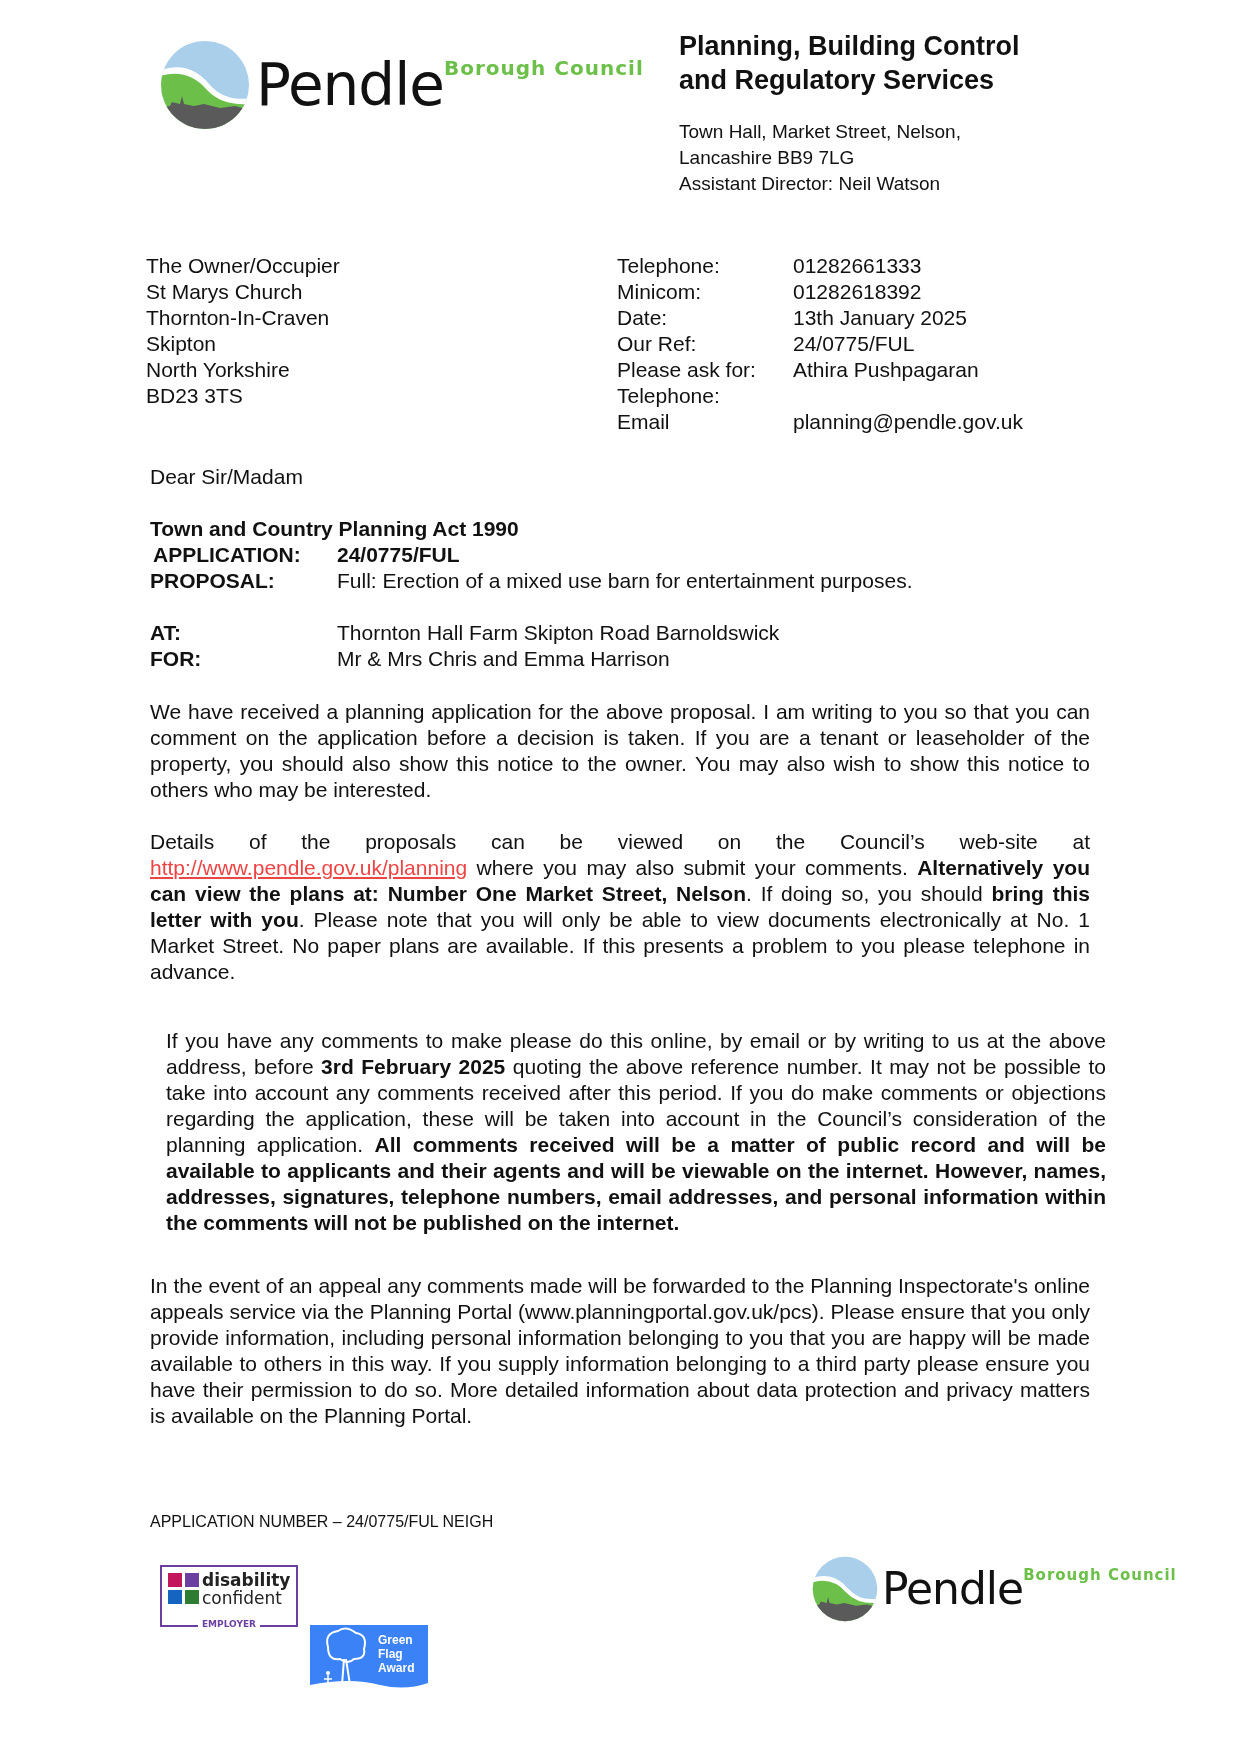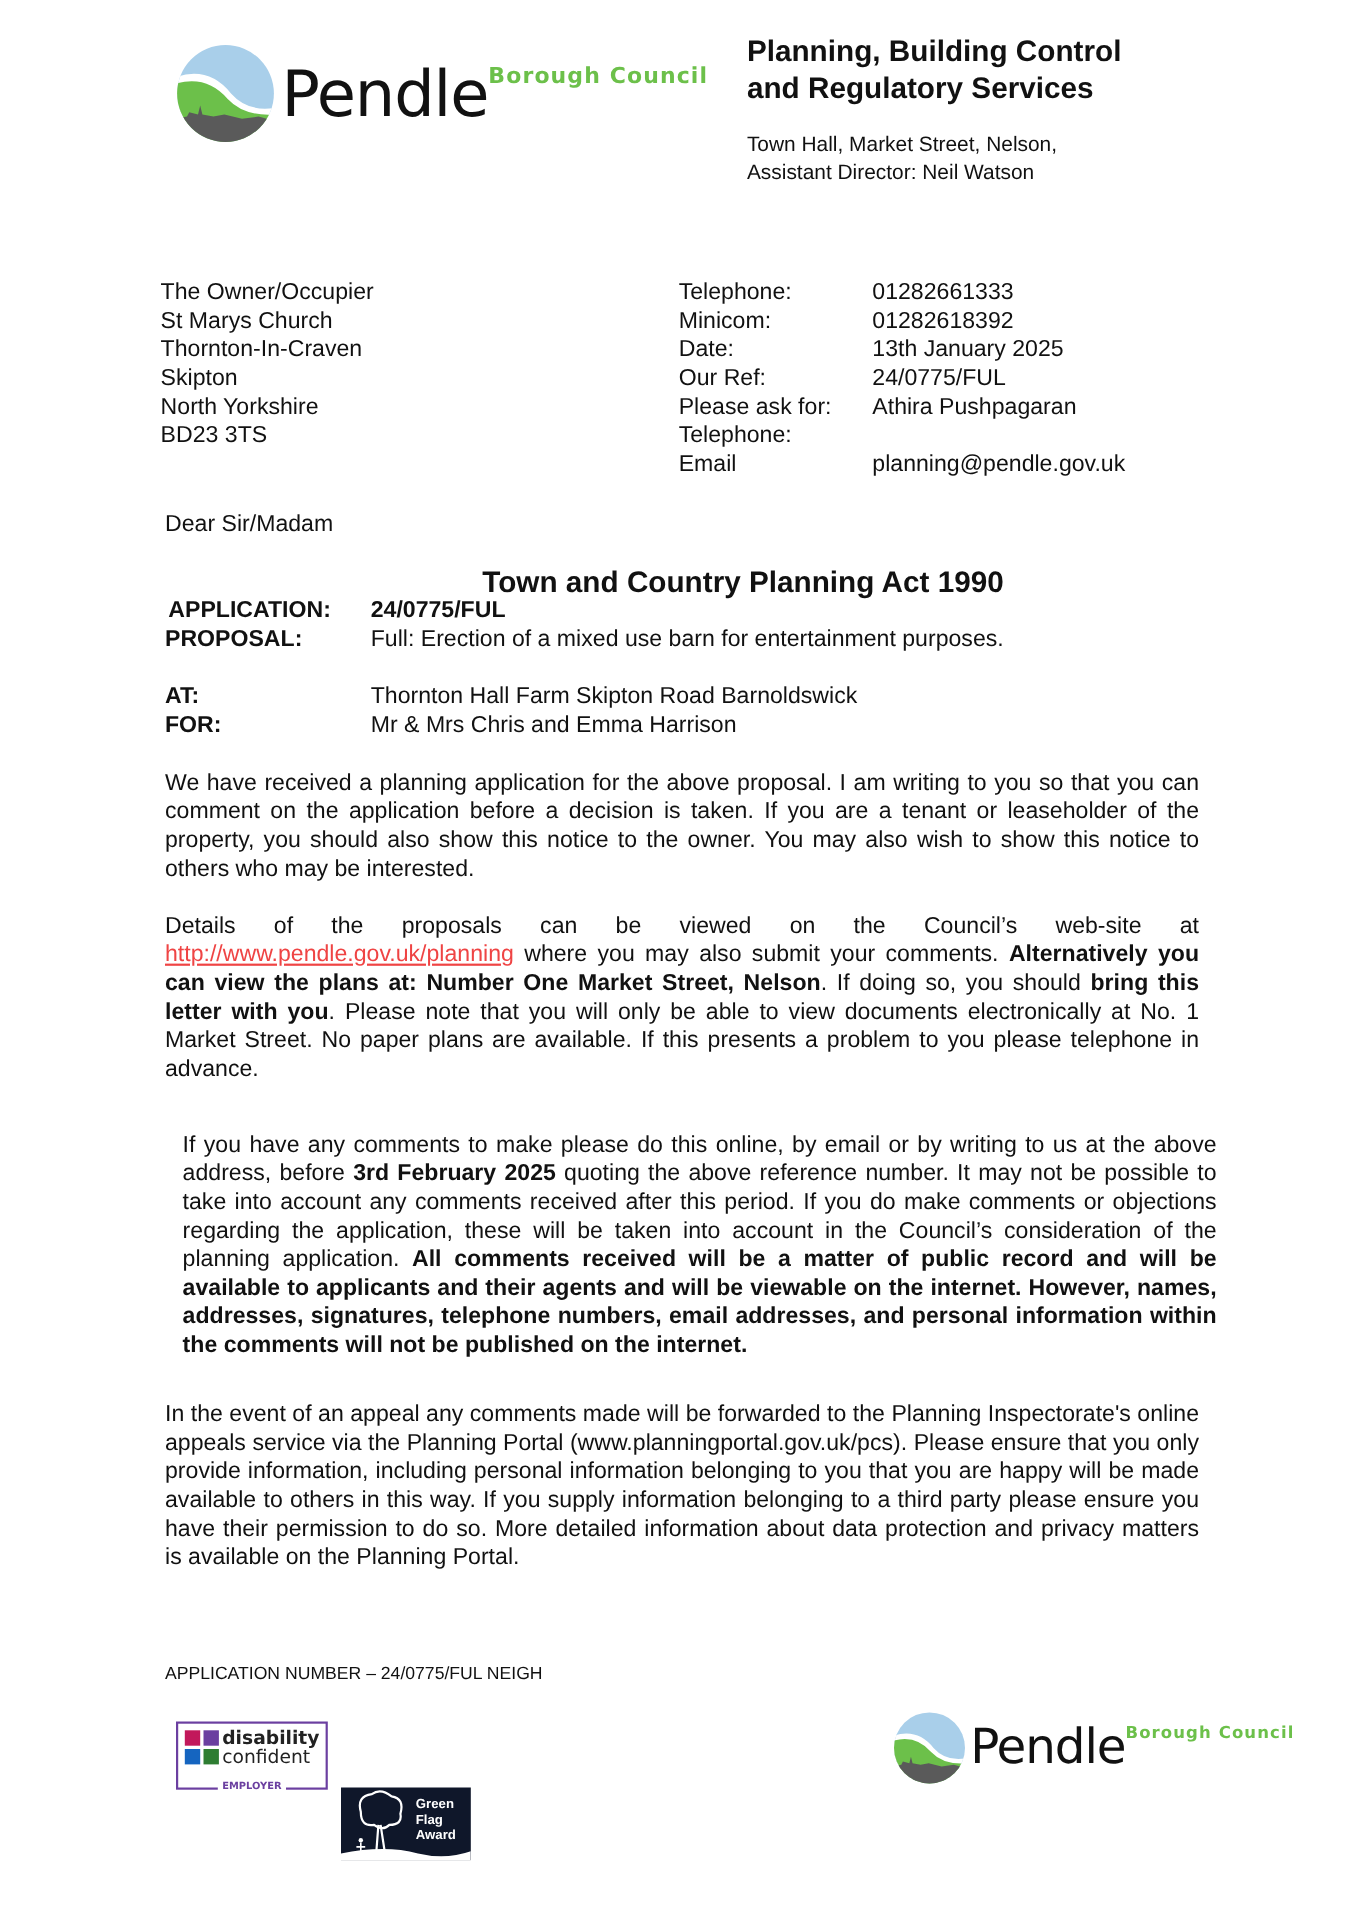--- a/index.html
+++ b/index.html
@@ -17,21 +17,21 @@
   .contact { font-size:21px; line-height:26px; }
   .contact-row { display:flex; }
   .contact-label { width:176px; }
   .body-text { font-size:21px; line-height:26px; text-align:justify; width:940px; }
   .ref-row { display:flex; font-size:21px; line-height:26px; }
   .ref-label { width:187px; font-weight:bold; }
   .b { font-weight:bold; }
   a.link { color:#ef4444; text-decoration:underline; }
   .footer-ref { font-size:16px;text-align:right; }
   .badge-dc { width:138px; height:62px; border:2px solid #6b3fa0; background:#fff; position:relative; box-sizing:border-box; }
-  .badge-gf { width:118px; height:66px; background:#0f172a; position:relative; }
+  .badge-gf { width:118px; height:66px; background:#3b82f6; position:relative; }
 </style>
 </head>
 <body>
 
 <div class="abs logo" style="left:160px; top:40px;">
   <svg width="90" height="90" viewBox="0 0 90 90">
     <defs>
         <clipPath id="c1">
           <circle cx="45" cy="45" r="44"></circle>
         </clipPath>
@@ -47,20 +47,21 @@
     <span class="logo-name" style="font-size:58px;">Pendle</span>
     <span class="logo-sub" style="font-size:20px; margin-top:2px;">Borough Council</span>
   </div>
 </div>
 
 <div class="abs" style="left:679px; top:29px;">
   <div class="dept-title">Planning, Building Control</div>
   <div class="dept-title">and Regulatory Services</div>
   <div style="height:22px;"></div>
   <div class="dept-addr">Town Hall, Market Street, Nelson,</div>
+  <div class="dept-addr">Lancashire BB9 7LG</div>
   <div class="dept-addr">Assistant Director: Neil Watson</div>
 </div>
 
 <div class="abs recipient" style="left:146px; top:253px;">
   <div>The Owner/Occupier</div>
   <div>St Marys Church</div>
   <div>Thornton-In-Craven</div>
   <div>Skipton</div>
   <div>North Yorkshire</div>
   <div>BD23 3TS</div>
@@ -93,21 +94,21 @@
   </div>
   <div class="contact-row">
     <span class="contact-label">Email</span>
     <span>planning@pendle.gov.uk</span>
   </div>
 </div>
 
 <div class="abs" style="left:150px; top:464px; font-size:21px; line-height:26px;">Dear Sir/Madam</div>
 
 <div class="abs" style="left:150px; top:516px;">
-  <div class="b" style="font-size:27px; line-height:26px;text-align:right;">Town and Country Planning Act 1990</div>
+  <div class="b" style="font-size:21px; line-height:26px;">Town and Country Planning Act 1990</div>
   <div class="ref-row">
     <span class="ref-label" style="padding-left:3px; width:184px;">APPLICATION:</span>
     <span class="b">24/0775/FUL</span>
   </div>
   <div class="ref-row">
     <span class="ref-label">PROPOSAL:</span>
     <span>Full: Erection of a mixed use barn for entertainment purposes.</span>
   </div>
   <div style="height:26px;"></div>
   <div class="ref-row">

